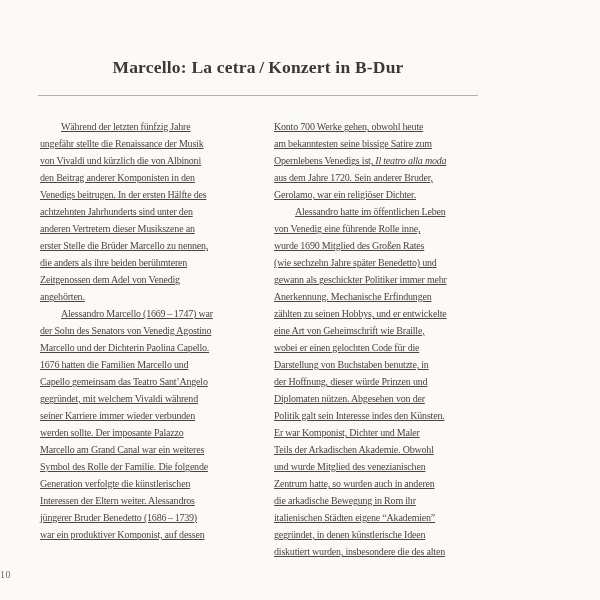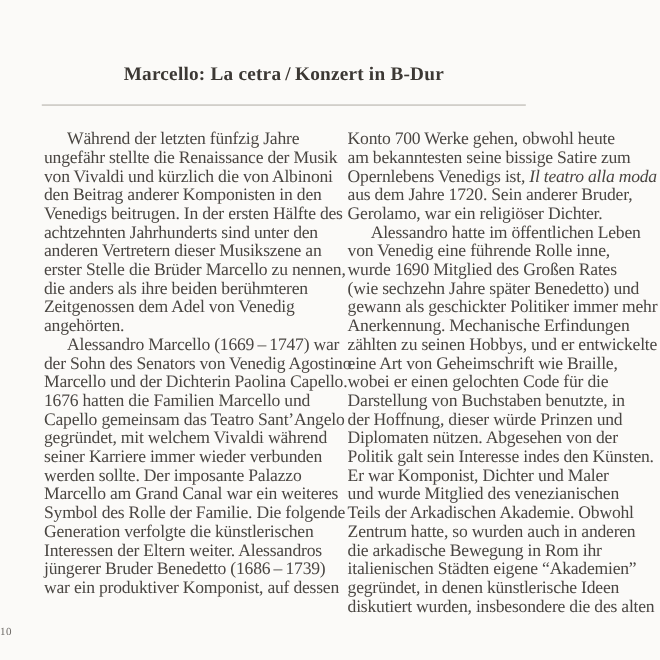--- a/index.html
+++ b/index.html
@@ -33,23 +33,24 @@
     border-top: 1px solid #b5b1ab;
     height: 0;
   }
   .article-body {
     display: flex;
     padding: 22px 18px 0 40px;
     gap: 10px;
   }
   .text-column {
     width: 266px;
-    font-size: 16px;
+    font-size: 10px;
     line-height: 17px;
     letter-spacing: -0.2px;
+    text-decoration: underline;
   }
   .text-line {
     white-space: nowrap;
     height: 17px;
   }
   .text-line.indent {
     padding-left: 21px;
   }
   .text-line em {
     font-style: italic;
@@ -112,22 +113,22 @@
         <div class="text-line"><span>gewann als geschickter Politiker immer mehr</span></div>
         <div class="text-line"><span>Anerkennung. Mechanische Erfindungen</span></div>
         <div class="text-line"><span>zählten zu seinen Hobbys, und er entwickelte</span></div>
         <div class="text-line"><span>eine Art von Geheimschrift wie Braille,</span></div>
         <div class="text-line"><span>wobei er einen gelochten Code für die</span></div>
         <div class="text-line"><span>Darstellung von Buchstaben benutzte, in</span></div>
         <div class="text-line"><span>der Hoffnung, dieser würde Prinzen und</span></div>
         <div class="text-line"><span>Diplomaten nützen. Abgesehen von der</span></div>
         <div class="text-line"><span>Politik galt sein Interesse indes den Künsten.</span></div>
         <div class="text-line"><span>Er war Komponist, Dichter und Maler</span></div>
+        <div class="text-line"><span>Teils der Arkadischen Akademie. Obwohl</span></div>
         <div class="text-line"><span>und wurde Mitglied des venezianischen</span></div>
-        <div class="text-line"><span>Teils der Arkadischen Akademie. Obwohl</span></div>
         <div class="text-line"><span>Zentrum hatte, so wurden auch in anderen</span></div>
         <div class="text-line"><span>die arkadische Bewegung in Rom ihr</span></div>
         <div class="text-line"><span>italienischen Städten eigene “Akademien”</span></div>
         <div class="text-line"><span>gegründet, in denen künstlerische Ideen</span></div>
         <div class="text-line"><span>diskutiert wurden, insbesondere die des alten</span></div>
       </div>
   </div>
 
   <div class="page-number">10</div>
 

